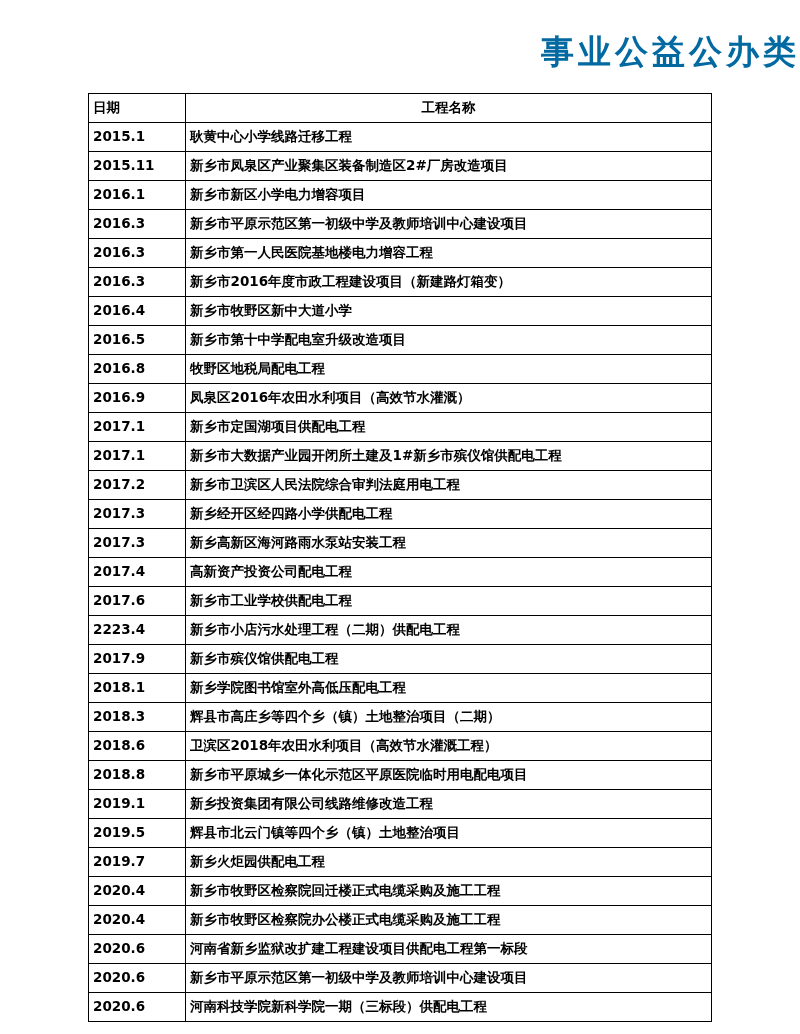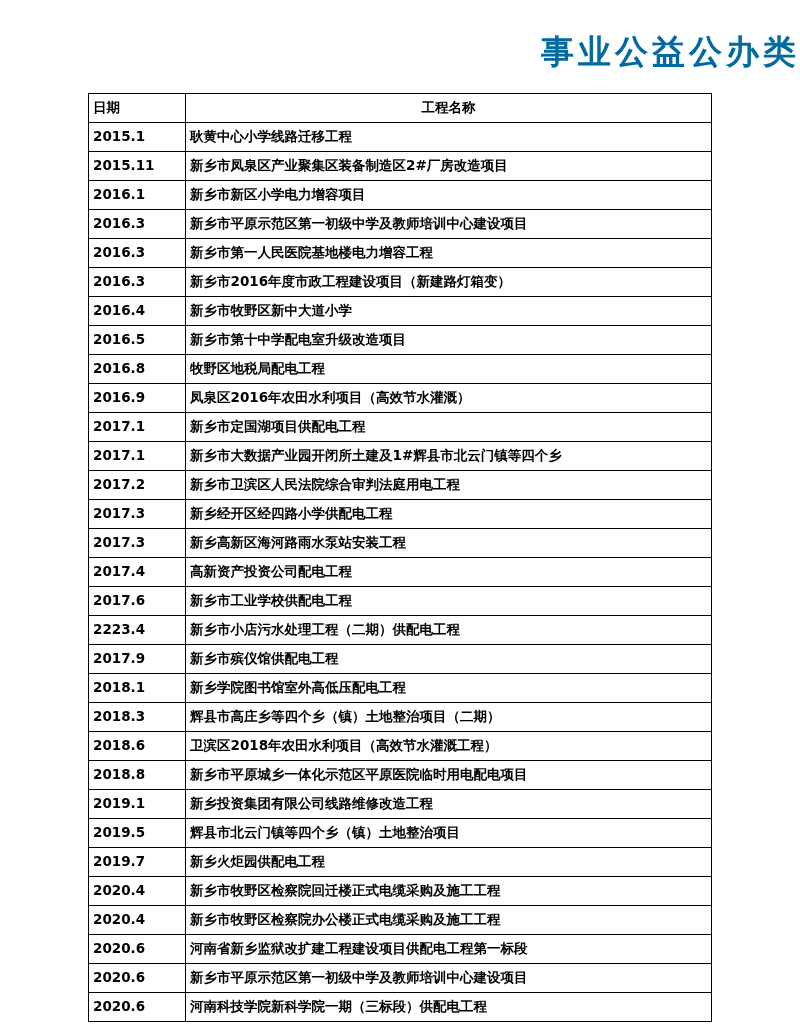--- a/index.html
+++ b/index.html
@@ -118,21 +118,21 @@
           <tr>
             <td class="col-date">2016.9</td>
             <td class="col-name">凤泉区2016年农田水利项目（高效节水灌溉）</td>
           </tr>
           <tr>
             <td class="col-date">2017.1</td>
             <td class="col-name">新乡市定国湖项目供配电工程</td>
           </tr>
           <tr>
             <td class="col-date">2017.1</td>
-            <td class="col-name">新乡市大数据产业园开闭所土建及1#辉县市北云门镇等四个乡</td>
+            <td class="col-name">新乡市大数据产业园开闭所土建及1#新乡市殡仪馆供配电工程</td>
           </tr>
           <tr>
             <td class="col-date">2017.2</td>
             <td class="col-name">新乡市卫滨区人民法院综合审判法庭用电工程</td>
           </tr>
           <tr>
             <td class="col-date">2017.3</td>
             <td class="col-name">新乡经开区经四路小学供配电工程</td>
           </tr>
           <tr>

